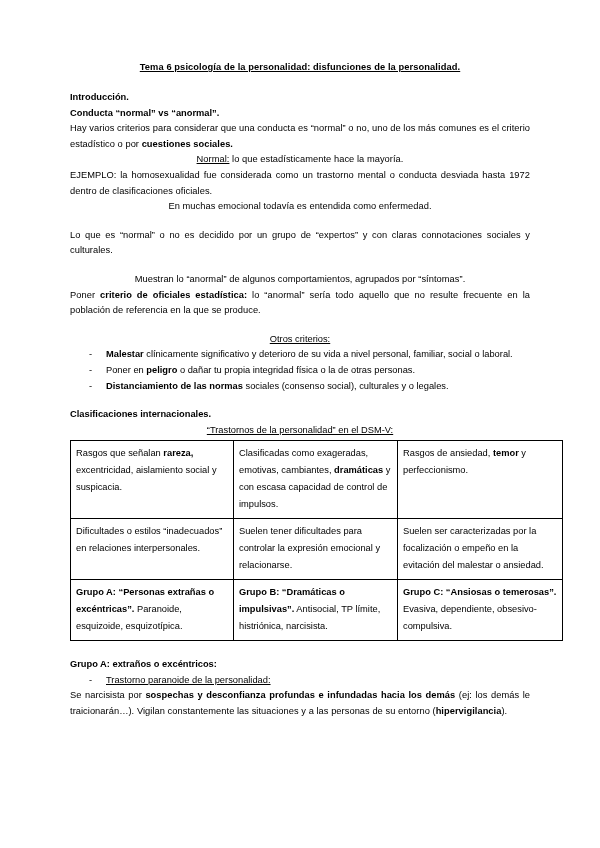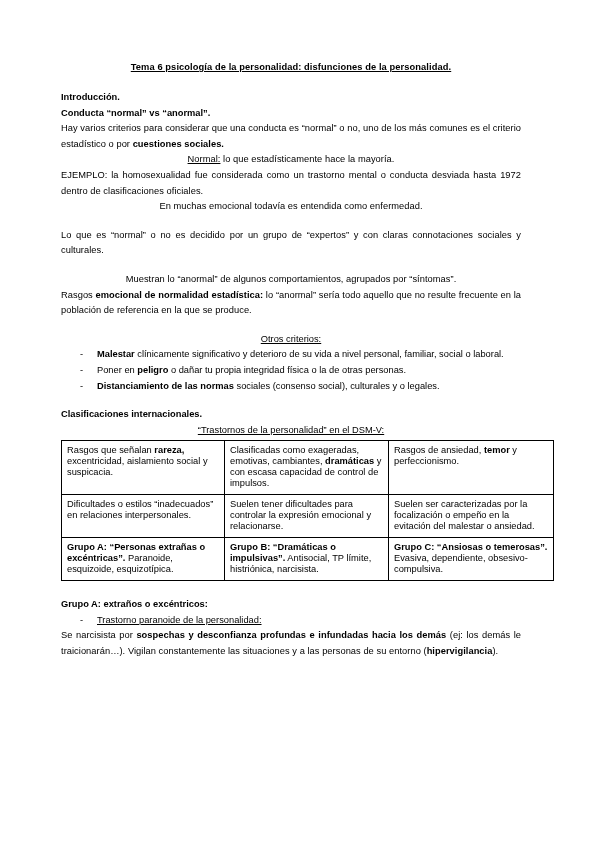--- a/index.html
+++ b/index.html
@@ -17,21 +17,21 @@
   }
   .page {
     position: absolute;
     left: 0; top: 0;
     width: 600px;
     height: 848px;
     background: #fff;
   }
   .content {
     position: absolute;
-    left: 61px;
+    left: 70px;
     top: 60px;
     width: 460px;
   }
   .doc-title {
     font-size: 9.3px;
     font-weight: bold;
     text-decoration: underline;
     text-align: center;
     line-height: 14px;
     letter-spacing: 0.01em;
@@ -92,21 +92,21 @@
     border-collapse: collapse;
     width: 459px;
     table-layout: fixed;
     margin-top: 2px;
   }
   table.dsm td {
     border: 1px solid #000;
     vertical-align: top;
     padding: 4px 5px 5px 5px;
     font-size: 9.3px;
-    line-height: 11px;
+    line-height: 17px;
     text-align: left;
   }
   .col1 { width: 152px; }
   .col2 { width: 153px; }
   .col3 { width: 154px; }
 </style>
 </head>
 <body>
 
 <div class="page">
@@ -128,21 +128,21 @@
     <div class="para left">En muchas emocional todavía es entendida como enfermedad.</div>
 
     <div class="gap-md"></div>
 
     <div class="para">Lo que es “normal” o no es decidido por un grupo de “expertos” y con claras connotaciones sociales y culturales.</div>
 
     <div class="gap-md"></div>
 
     <div class="para left">Muestran lo “anormal” de algunos comportamientos, agrupados por “síntomas”.</div>
 
-    <div class="para"><span>Rasgos </span><b>emocional de normalidad estadística:</b><span> lo “anormal” sería todo aquello que no resulte frecuente en la población de referencia en la que se produce.</span></div>
+    <div class="para"><span>Poner </span><b>criterio de oficiales estadística:</b><span> lo “anormal” sería todo aquello que no resulte frecuente en la población de referencia en la que se produce.</span></div>
 
     <div class="gap-md"></div>
 
     <div class="head-u">Otros criterios:</div>
 
     <ul class="bullet-list">
       <li class="bullet-item">
         <span class="dash">-</span>
         <b>Malestar</b><span> clínicamente significativo y deterioro de su vida a nivel personal, familiar, social o laboral.</span>
       </li>

